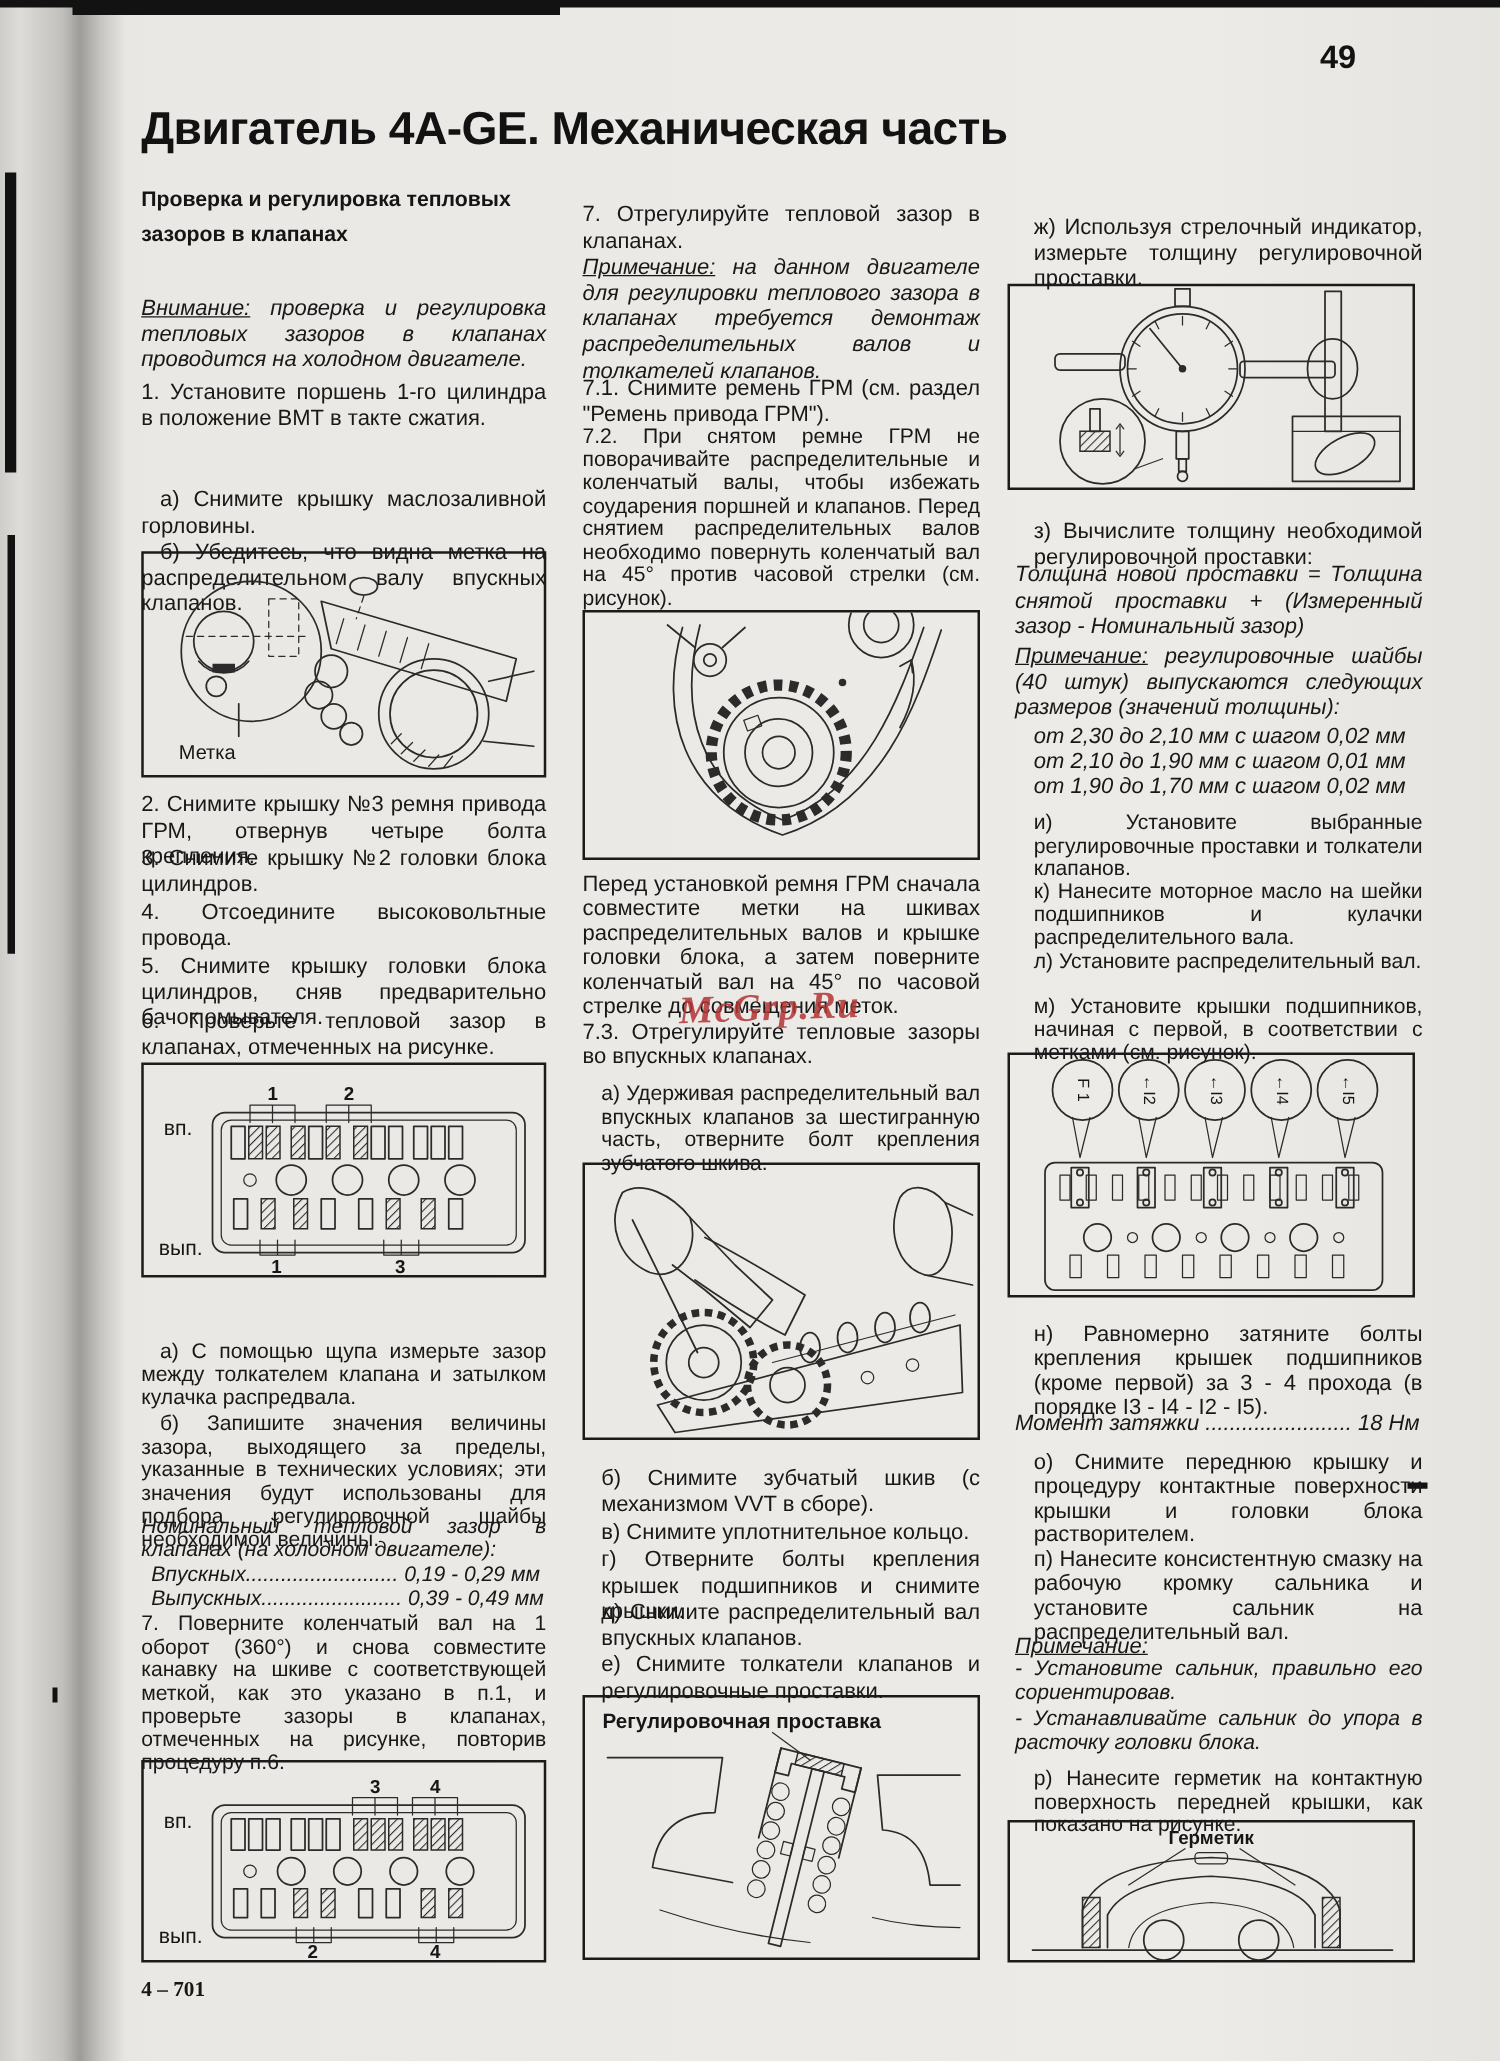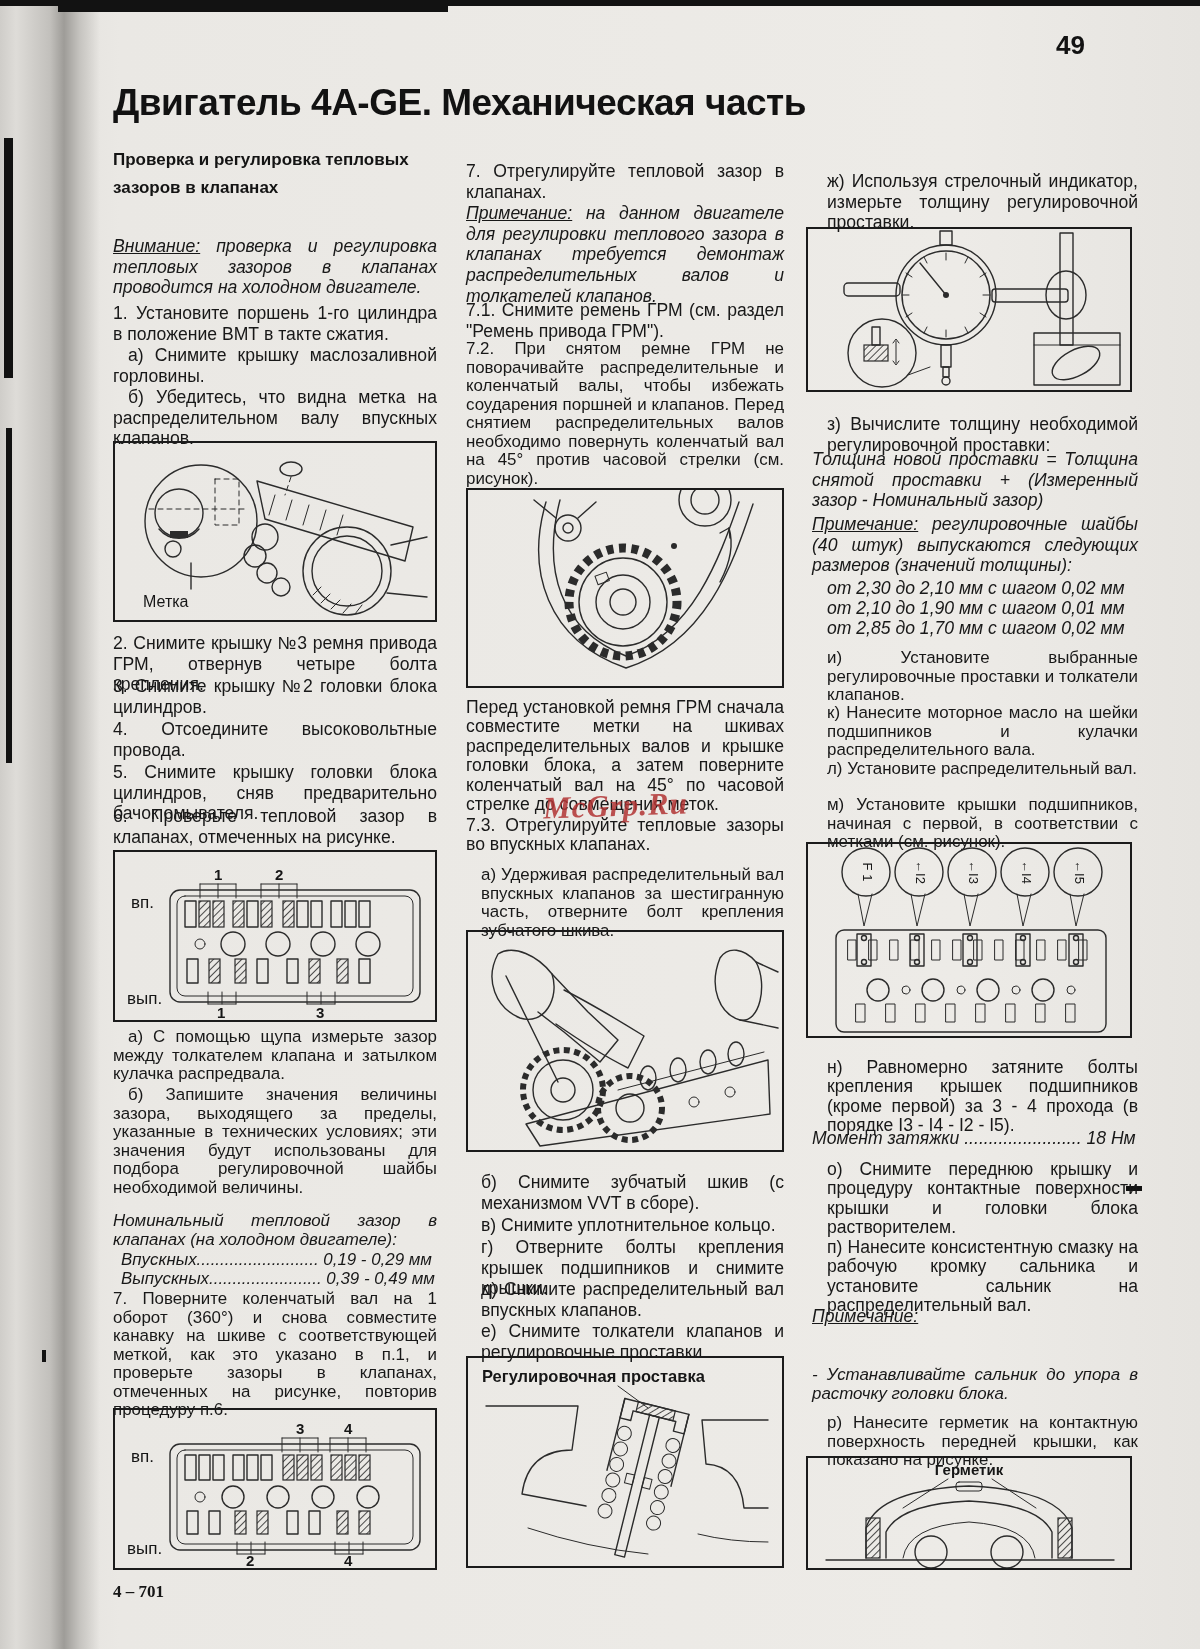--- a/index.html
+++ b/index.html
@@ -9,21 +9,21 @@
   .page{position:absolute;inset:0;color:#161616;}
   
   .binding{position:absolute;left:0;top:0;width:100px;height:1649px;
     background:linear-gradient(to right,#cfcdc9 0,#dedcd8 16px,#c2c0bc 50px,#9e9c98 64px,#c6c4c0 80px,rgba(233,231,227,0) 100px);}
   .edge{position:absolute;background:#121212;}
   
   .tb{position:absolute;font-size:17.6px;line-height:20.7px;text-align:justify;color:#181818;}
   .sm{font-size:16.9px;line-height:18.5px;}
   .md{line-height:19.4px;}
   .it{font-style:italic;}
-  .ti{text-indent:15px;}
+  .ti{text-indent:15px;margin-top:44px;}
   .ind{padding-left:15px;margin-top:10px;}
   .ul{text-decoration:underline;}
   .b{font-weight:bold;}
   .title{position:absolute;font-size:37px;font-weight:bold;letter-spacing:-.5px;color:#121212;}
   .pagenum{position:absolute;font-size:26px;font-weight:bold;color:#121212;}
   .c1-heading{position:absolute;font-size:17px;line-height:28px;font-weight:bold;color:#141414;}
   .footer{position:absolute;font-family:"Liberation Serif",serif;font-weight:bold;font-size:17px;}
   .watermark{position:absolute;font-family:"Liberation Serif",serif;font-style:italic;font-weight:bold;
      font-size:31px;letter-spacing:1px;transform:rotate(-2deg);opacity:.85;}
   
@@ -311,21 +311,21 @@
       <path class="ln thn" d="M88,112 v22 M85,114 l3,-4 3,4 M85,132 l3,4 3,-4"></path>
       <path class="ln thn" d="M100,146 L122,138"></path>
     </svg>
   </div>
 
   <div class="tb ind" style="left:812px;top:404px;width:311px">з) Вычислите толщину необходимой регулировочной проставки:</div>
   <div class="tb it" style="left:812px;top:449px;width:326px">Толщина новой проставки = Толщина снятой проставки + (Измеренный зазор - Номинальный зазор)</div>
   <div class="tb it" style="left:812px;top:514px;width:326px"><span class="ul">Примечание:</span><span> регулировочные шайбы (40 штук) выпускаются следующих размеров (значений толщины):</span></div>
   <div class="tb it" style="left:827px;top:578px;width:311px">от 2,30 до 2,10 мм с шагом 0,02 мм</div>
   <div class="tb it" style="left:827px;top:598px;width:311px">от 2,10 до 1,90 мм с шагом 0,01 мм</div>
-  <div class="tb it" style="left:827px;top:618px;width:311px">от 2,85 до 1,70 мм с шагом 0,02 мм</div>
+  <div class="tb it" style="left:827px;top:618px;width:311px">от 1,90 до 1,70 мм с шагом 0,02 мм</div>
   <div class="tb sm ind" style="left:812px;top:639px;width:311px">и) Установите выбранные регулировочные проставки и толкатели клапанов.</div>
   <div class="tb sm ind" style="left:812px;top:694px;width:311px">к) Нанесите моторное масло на шейки подшипников и кулачки распределительного вала.</div>
   <div class="tb sm ind" style="left:812px;top:750px;width:311px">л) Установите распределительный вал.</div>
   <div class="tb sm ind" style="left:812px;top:786px;width:311px">м) Установите крышки подшипников, начиная с первой, в соответствии с метками (см. рисунок).</div>
 
   <div class="fig" style="left:806px;top:842px;width:326px;height:196px">
     <svg viewBox="0 0 322 192">
       <g>
         <circle class="ln" cx="58" cy="28" r="24"></circle>
         <path class="ln thn" d="M50,50 L56,82 L64,50"></path>
@@ -398,20 +398,21 @@
         <rect class="ln thn" x="228" y="160" width="9" height="18"></rect>
         <rect class="ln thn" x="258" y="160" width="9" height="18"></rect>
     </svg>
   </div>
 
   <div class="tb md ind" style="left:812px;top:1048px;width:311px">н) Равномерно затяните болты крепления крышек подшипников (кроме первой) за 3 - 4 прохода (в порядке I3 - I4 - I2 - I5).</div>
   <div class="tb it" style="left:812px;top:1128px;width:326px">Момент затяжки ........................ 18 Нм</div>
   <div class="tb md ind" style="left:812px;top:1150px;width:311px">о) Снимите переднюю крышку и процедуру контактные поверхности крышки и головки блока растворителем.</div>
   <div class="tb md ind" style="left:812px;top:1228px;width:311px">п) Нанесите консистентную смазку на рабочую кромку сальника и установите сальник на распределительный вал.</div>
   <div class="tb it" style="left:812px;top:1306px;width:326px"><span class="ul">Примечание:</span></div>
+  <div class="tb sm it" style="left:812px;top:1326px;width:326px">- Установите сальник, правильно его сориентировав.</div>
   <div class="tb sm it" style="left:812px;top:1366px;width:326px">- Устанавливайте сальник до упора в расточку головки блока.</div>
   <div class="tb sm ind" style="left:812px;top:1404px;width:311px">р) Нанесите герметик на контактную поверхность передней крышки, как показано на рисунке.</div>
 
   <div class="fig" style="left:806px;top:1456px;width:326px;height:114px">
     <svg viewBox="0 0 322 110">
       <text class="svgt" x="161" y="17" font-size="15" font-weight="bold" text-anchor="middle">Герметик</text>
       <path class="ln thn" d="M140,21 L95,50 M184,21 L228,50"></path>
       <path class="ln" d="M58,100 L58,70 Q70,32 161,28 Q252,32 264,70 L264,100"></path>
       <path class="ln" d="M78,100 L78,74 Q92,46 161,43 Q230,46 244,74 L244,100"></path>
       <rect class="ht" x="58" y="60" width="14" height="40"></rect>

